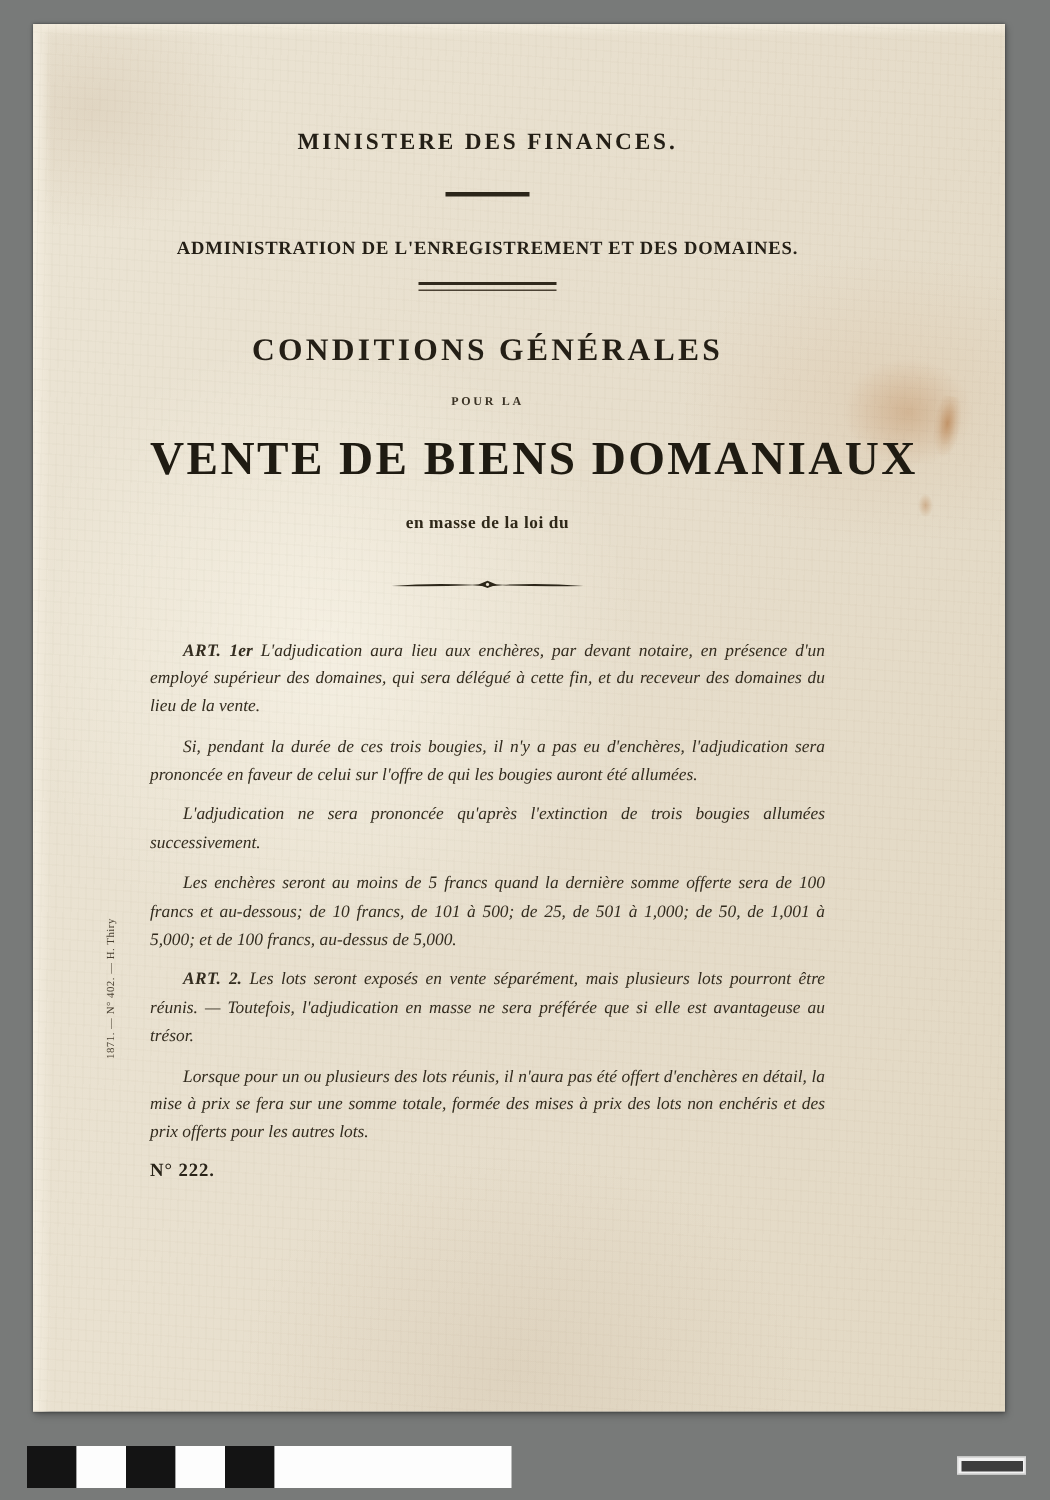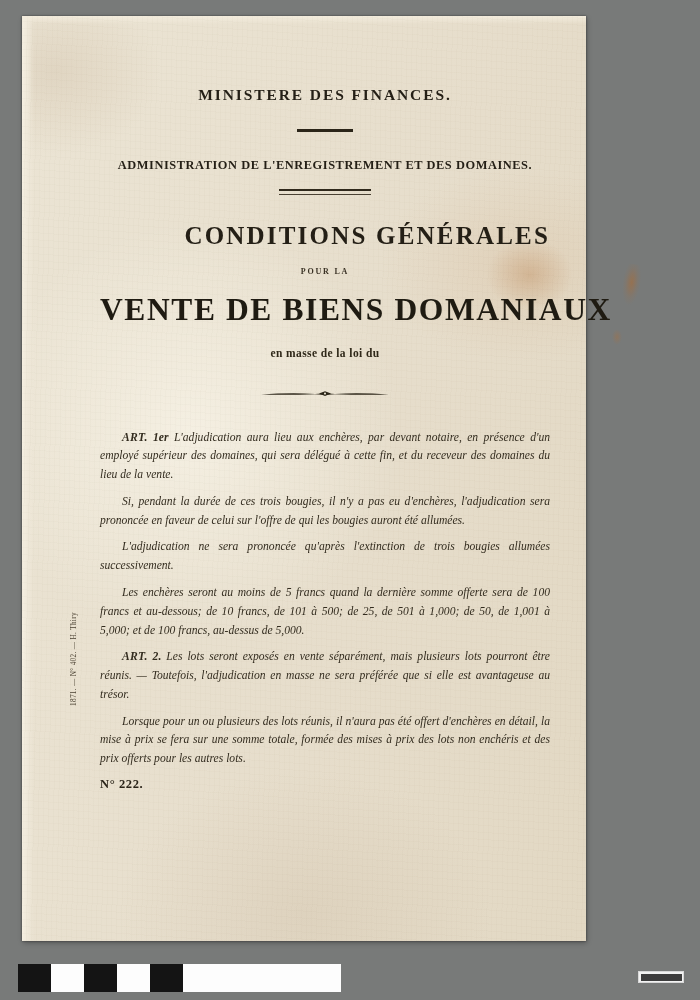--- a/index.html
+++ b/index.html
@@ -20,21 +20,21 @@
     position: absolute;
     inset: 0;
     background: #787a79;
   }
 
   
   #paper-sheet {
     position: absolute;
     left: 22px;
     top: 16px;
-    width: 564px;
+    width: 648px;
     height: 925px;
     background:
       radial-gradient(ellipse 200px 140px at 88% 27%, rgba(190,135,80,0.13), rgba(190,135,80,0) 70%),
       radial-gradient(ellipse 60px 50px at 90% 28%, rgba(176,112,58,0.30), rgba(176,112,58,0) 72%),
       radial-gradient(ellipse 150px 120px at 6% 6%, rgba(168,140,105,0.16), rgba(168,140,105,0) 70%),
       radial-gradient(ellipse 260px 200px at 50% 97%, rgba(168,142,108,0.13), rgba(168,142,108,0) 72%),
       radial-gradient(ellipse 300px 300px at 30% 45%, rgba(255,252,242,0.55), rgba(255,252,242,0) 70%),
       linear-gradient(105deg, #ebe4d4 0%, #e9e1d0 30%, #e6ddcb 60%, #e2d8c3 100%);
     box-shadow: 0 0 2px rgba(0,0,0,0.45), 1px 2px 5px rgba(0,0,0,0.28);
   }
@@ -118,25 +118,24 @@
   #rule-double-bottom {
     display: block;
     width: 92px; height: 1px;
     background: #46miss;
     background: #4a4133;
     margin: 2.5px auto 0 auto;
   }
 
   #conditions-title {
     font-weight: bold;
-    font-size: 25px;
+    font-size: 21px;
     letter-spacing: 2.2px;
     color: #241f16;
     margin: 27px 0 0 0;
-    text-align: right;
   }
   #pour-la-label {
     font-weight: bold;
     font-size: 8px;
     letter-spacing: 1.8px;
     color: #3a3225;
     margin: 17px 0 0 0;
   }
   #vente-title {
     font-weight: bold;

